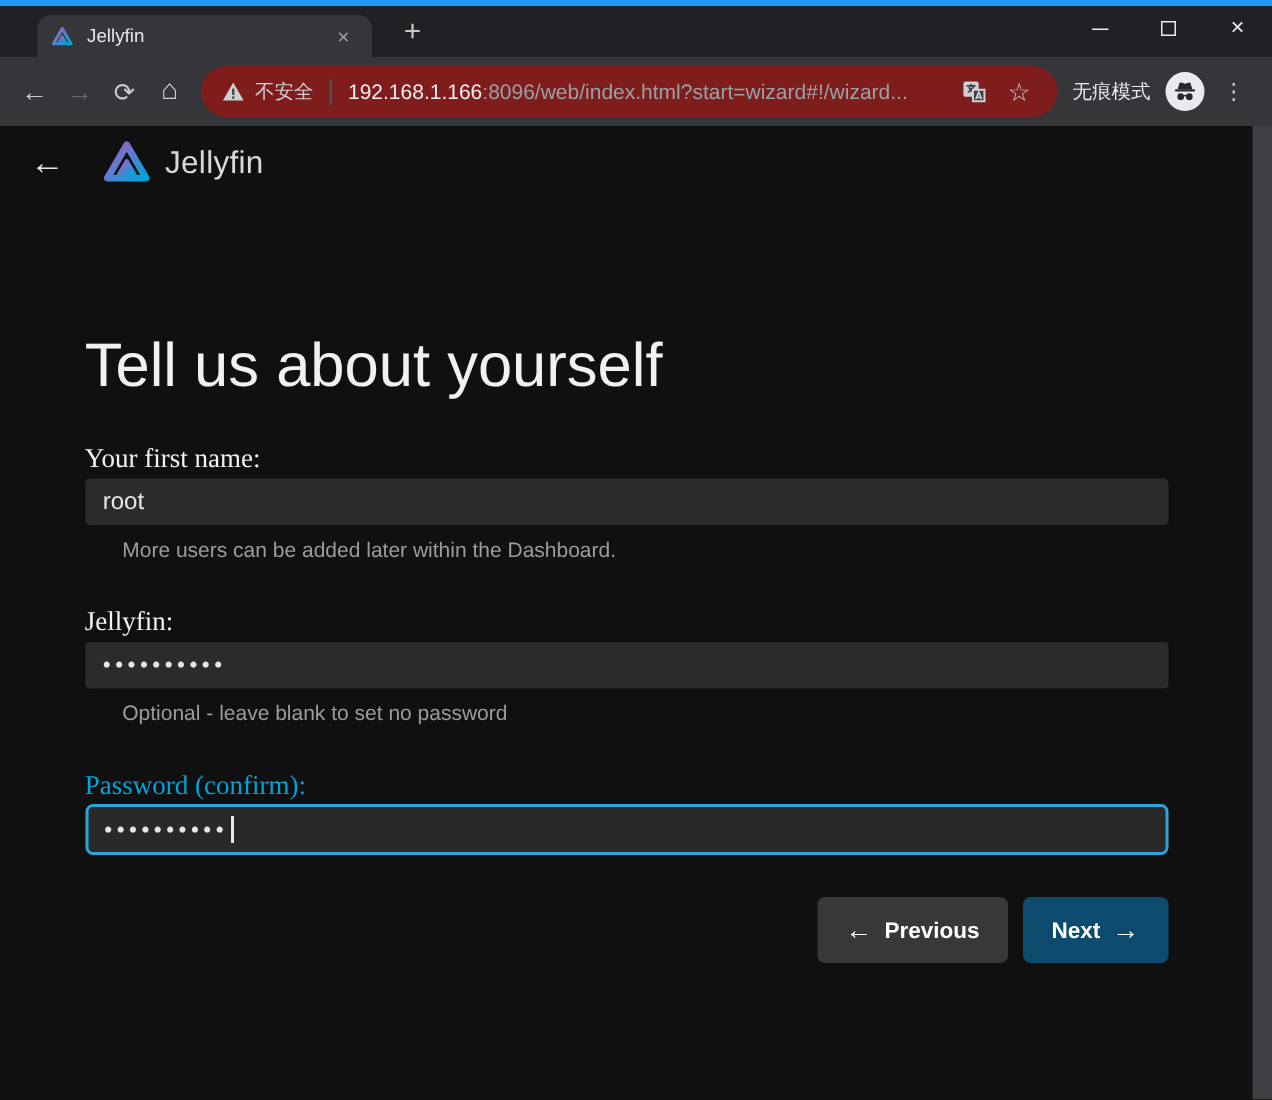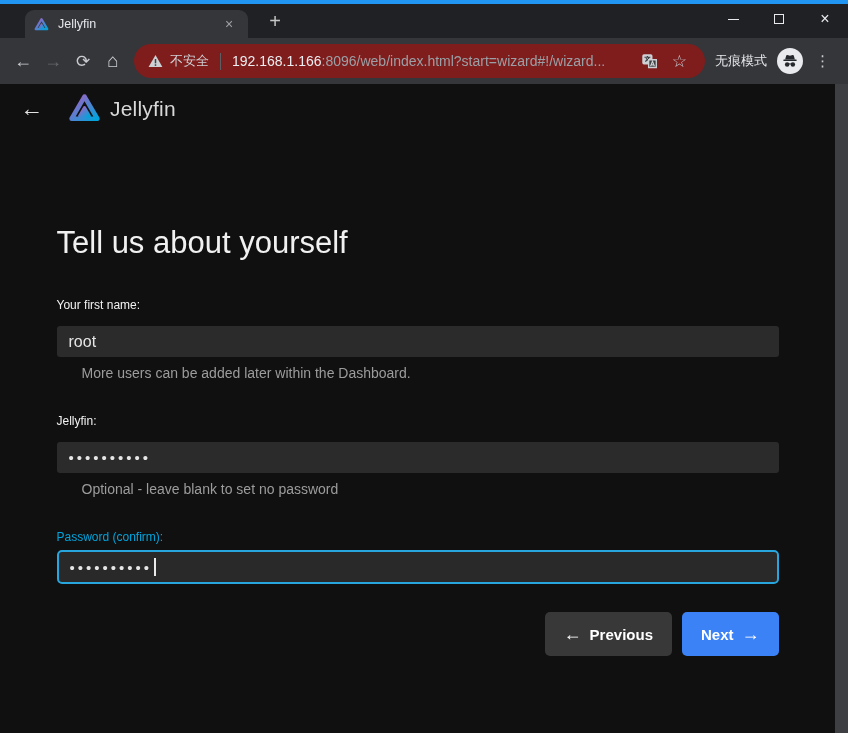--- a/index.html
+++ b/index.html
@@ -59,29 +59,29 @@
   
   .page { position:relative; height:649px; background:#101010; padding-right:13px; }
   .page-scrollbar { position:absolute; top:0; right:0; width:13px; height:100%; background:#3d3f42; }
 
   .app-header { height:49px; display:flex; align-items:center; padding:0 14px; }
   .hdr-back { width:36px; font-size:23px; color:#e3e3e3; text-align:left; padding-left:6px; }
   .logo { width:33px; height:33px; margin-left:18px; }
   .brand { margin-left:9px; font-size:21px; color:#d9d9d9; letter-spacing:.2px; }
 
   .main { width:722px; margin:0 auto; padding-top:92px; }
-  h1.page-title { margin:0; font-size:31px; font-weight:400; color:#f1f1f1; line-height:36px; }
+  h1.page-title { margin:0; font-size:41px; font-weight:400; color:#f1f1f1; line-height:36px; }
   .desc { margin:28px 0 0; font-size:15px; line-height:21.5px; color:#eaeaea; max-width:706px; }
 
   .form-group { margin-top:31px; }
   .form-group.first { margin-top:35px; }
-  .field-label { font-size:12px; color:#f2f2f2; line-height:18px; display:block; }
+  .field-label { font-size:18px; color:#f2f2f2; line-height:18px; display:block;font-family:Liberation Serif, serif; }
   .field-label.accent { color:#00a4dc; }
   .text-input {
-    display:block; width:100%; height:31px; margin-top:12px;
+    display:block; width:100%; height:31px; margin-top:5px;
     background:#2b2b2b; border:0; border-radius:3px; outline:none;
     color:#e6e6e6; font-size:16px; padding:0 12px;
     font-family:"Liberation Sans", sans-serif;
   }
   .text-input.pw { font-size:15px; letter-spacing:3px; }
   .helper { margin-top:8px; font-size:14px; color:#9c9c9c; line-height:16px;margin-left:25px; }
 
   .input-like {
     position:relative; width:100%; height:34px; margin-top:4px;
     background:#292929; border:2px solid #28a5dc; border-radius:5px;
@@ -91,21 +91,21 @@
   .caret { width:1.5px; height:18px; background:#e9e9e9; margin-left:2px; }
 
   .btn-row { margin-top:28px; display:flex; justify-content:flex-end; gap:10px; }
   .btn {
     height:44px; border:none; border-radius:5px; cursor:pointer;
     font-family:"Liberation Sans", sans-serif; font-size:15px; font-weight:700; color:#fff;
     display:flex; align-items:center; padding:0 19px; gap:8px;
   }
   .btn .btn-arrow { font-size:18px; font-weight:700; line-height:1; }
   .btn-prev { background:#383838; }
-  .btn-next { background:#3b82f6; }
+  .btn-next { background:#0c4a6e; }
 </style>
 </head>
 <body>
 
 <div class="accent-strip"></div>
 
 <div class="tabbar">
   <div class="tab">
     <svg class="tab-favicon" viewBox="0 0 100 100">
       <defs>

